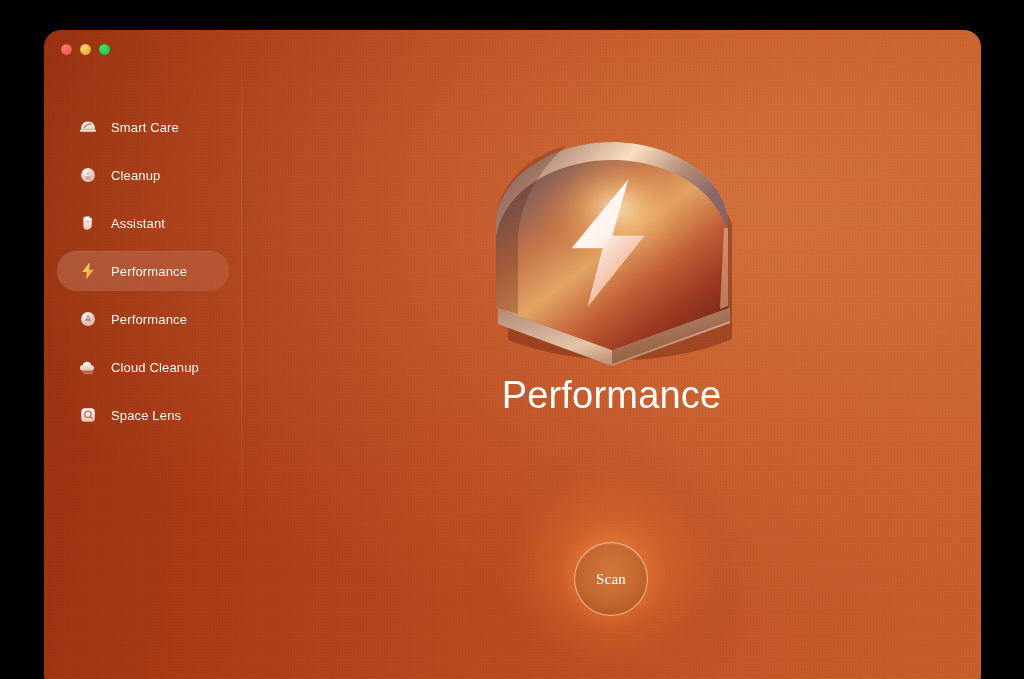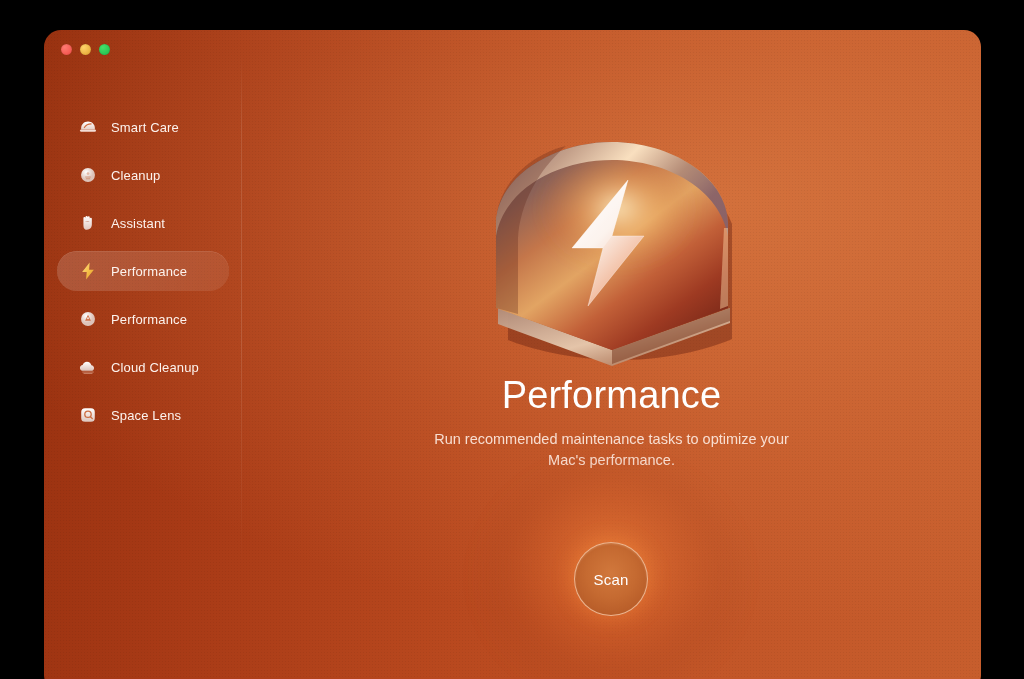--- a/index.html
+++ b/index.html
@@ -189,20 +189,21 @@
     border-radius: 50%;
     border: 1.3px solid rgba(255,214,182,0.72);
     background: radial-gradient(circle at 50% 42%, #d1783c 0%, #c56a31 45%, #b75c28 78%, #ad5322 100%);
     box-shadow:
       0 0 22px rgba(255,140,60,0.42),
       inset 0 1px 2px rgba(255,210,170,0.25);
     display: flex;
     align-items: center;
     justify-content: center;
     cursor: pointer;
+    font-family: Liberation Serif, serif;
   }
   .scan-label {
     font-size: 15px;
     color: #ffffff;
     letter-spacing: 0.2px;
   }
 </style>
 </head>
 <body>
 
@@ -402,21 +403,20 @@
           <path d="M34 104 C36 64 70 36 104 28 C76 52 58 86 56 120 L56 196 L34 190 Z" fill="#5e2418" opacity="0.30"></path>
 
           <path d="M262 110 L266 110 L266 188 L258 191 Z" fill="#ffd9a8" opacity="0.45"></path>
 
           <path d="M166 62 L110 130 L141 130 L126 188 L182 118 L150 118 Z" fill="url(#boltG)" stroke="rgba(255,255,255,0.35)" stroke-width="1"></path>
           <path d="M166 62 L110 130 L141 130 L150 118 L150 118 L166 62 Z" fill="#ffffff" opacity="0.30"></path>
         </svg>
       </div>
 
       <div class="page-title">Performance</div>
-      <div class="page-subtitle">Run recommended maintenance tasks to optimize your Mac's performance.</div>
 
     </div>
   </div>
 
   <div class="scan-wrap">
     <div class="scan-glow"></div>
     <div class="scan-button">
       <span class="scan-label">Scan</span>
     </div>
   </div>

